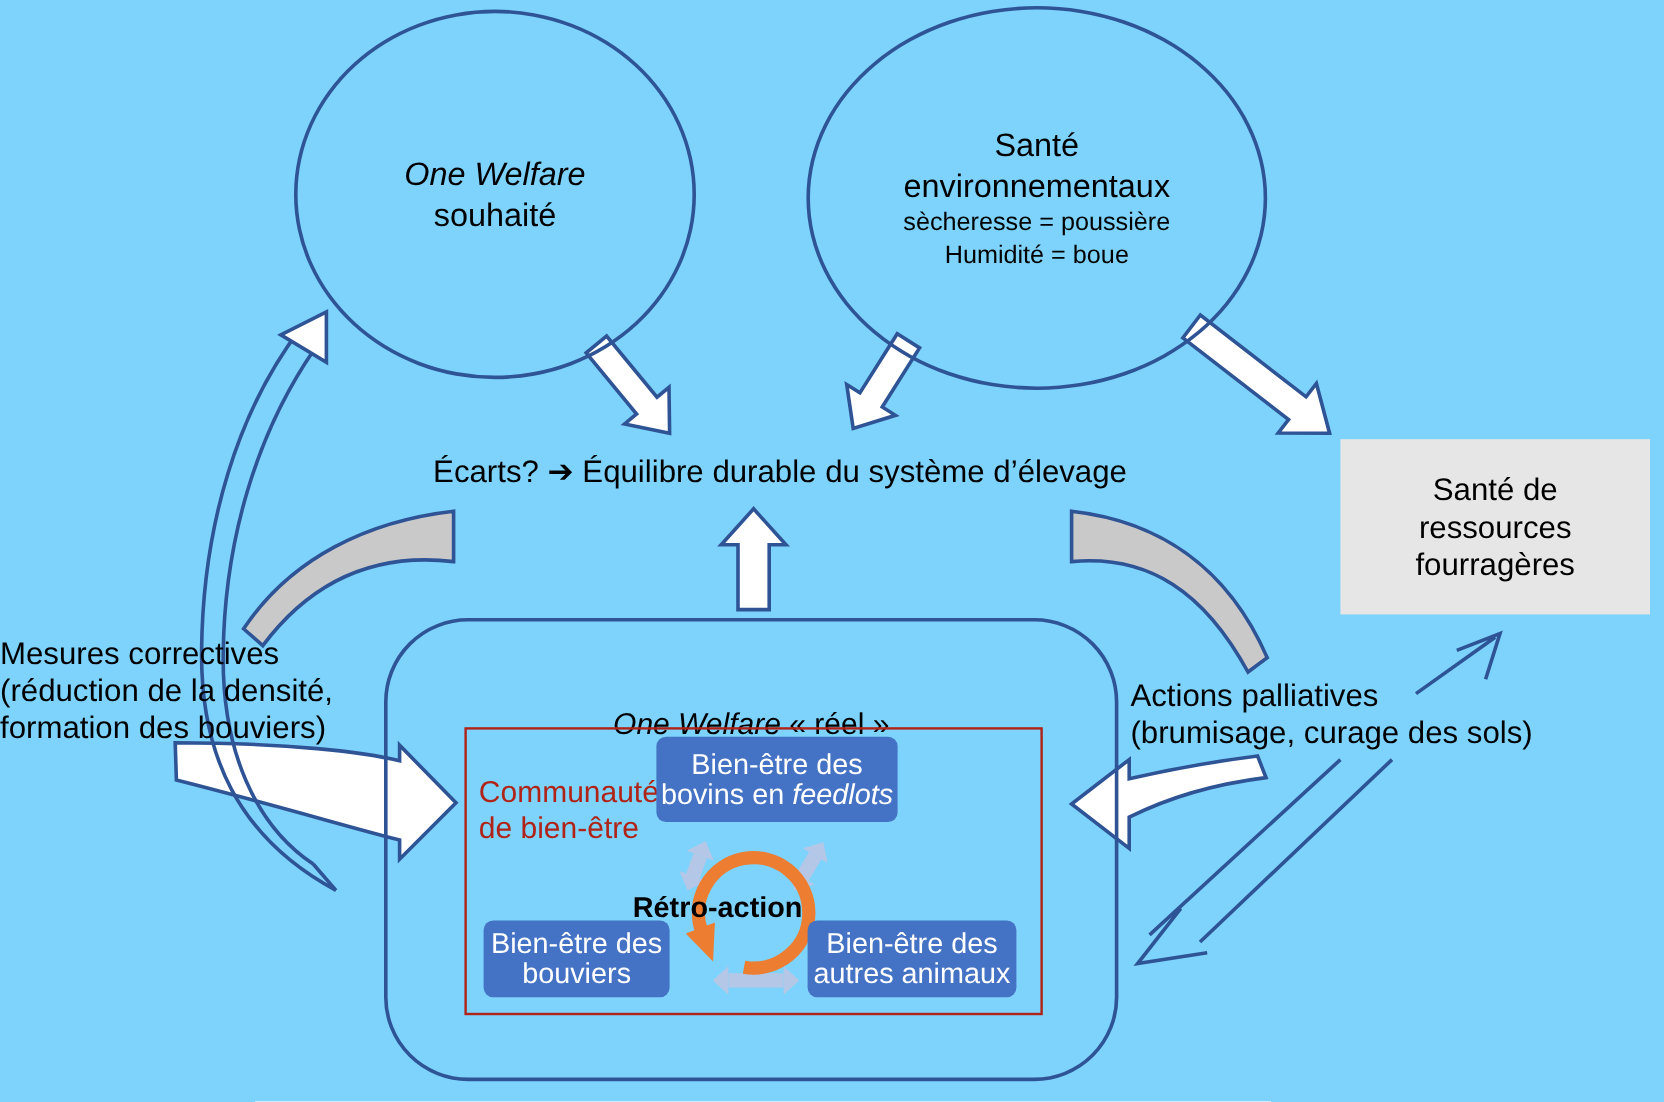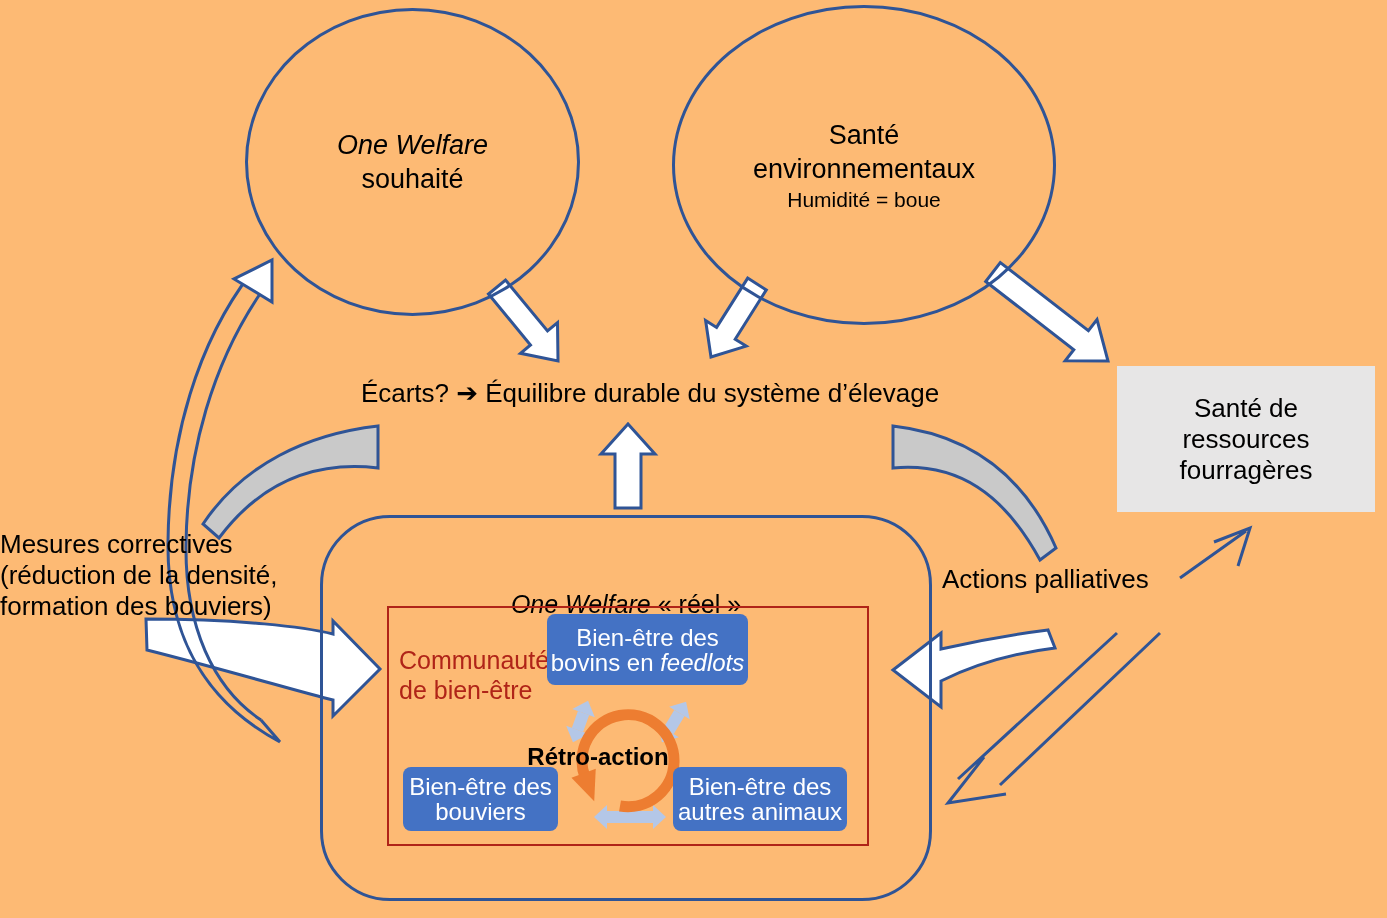--- a/index.html
+++ b/index.html
@@ -1,17 +1,17 @@
 <!DOCTYPE html>
 <html><head>
 <meta charset="utf-8">
 <style>
   html,body{margin:0;padding:0;background:#fff;}
   .canvas{
-    position:relative;width:1387px;height:918px;background:#fdba74;
+    position:relative;width:1387px;height:918px;background:#7dd3fc;
     font-family:"Liberation Sans","DejaVu Sans",sans-serif;color:#000;overflow:hidden;
   }
   .abs{position:absolute;}
   svg.layer{position:absolute;left:0;top:0;pointer-events:none;}
   .ellipse{
     border:3px solid #2f5496;border-radius:50%;
     display:flex;flex-direction:column;align-items:center;justify-content:center;
     text-align:center;box-sizing:border-box;background:transparent;
   }
   .big{font-size:27px;line-height:34px;}
@@ -90,39 +90,41 @@
   </svg>
 
   <div class="abs ellipse" style="left:245px;top:8px;width:335px;height:308px;">
     <div class="big it">One Welfare</div>
     <div class="big">souhaité</div>
   </div>
 
   <div class="abs ellipse" style="left:672px;top:5px;width:384px;height:320px;">
     <div class="big">Santé</div>
     <div class="big">environnementaux</div>
+    <div class="sub">sècheresse = poussière</div>
     <div class="sub">Humidité = boue</div>
   </div>
 
   <div class="abs balance" style="left:300px;top:378px;width:700px;">Écarts? ➔ Équilibre durable du système d’élevage</div>
 
   <div class="abs graybox" style="left:1117px;top:366px;width:258px;height:146px;">
     <div>Santé de</div>
     <div>ressources</div>
     <div>fourragères</div>
   </div>
 
   <div class="abs sidelabel" style="left:0px;top:529px;width:335px;">
     <div>Mesures correctives</div>
     <div>(réduction de la densité,</div>
     <div>formation des bouviers)</div>
   </div>
 
   <div class="abs sidelabel" style="left:942px;top:564px;width:378px;">
     <div>Actions palliatives</div>
+    <div>(brumisage, curage des sols)</div>
   </div>
 
   <div class="abs mainbox" style="left:320px;top:515px;width:612px;height:386px;"></div>
   <div class="abs mainbox-title" style="left:320px;top:589px;width:612px;">
     <span class="it">One Welfare</span><span> « réel »</span>
   </div>
 
   <div class="abs redbox" style="left:387px;top:606px;width:482px;height:240px;"></div>
   <div class="abs redtext" style="left:399px;top:645px;">
     <div>Communauté</div>

